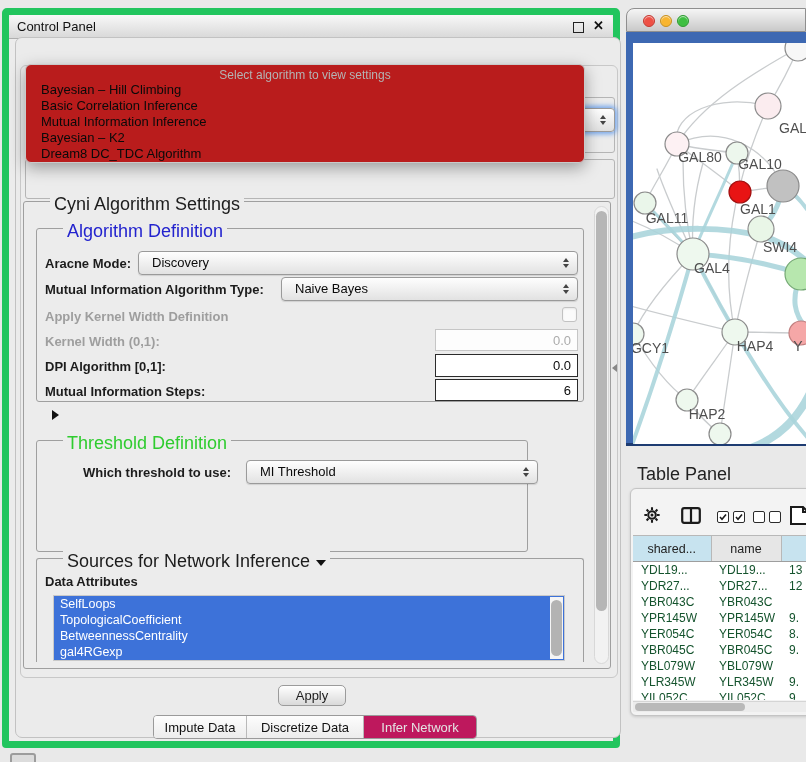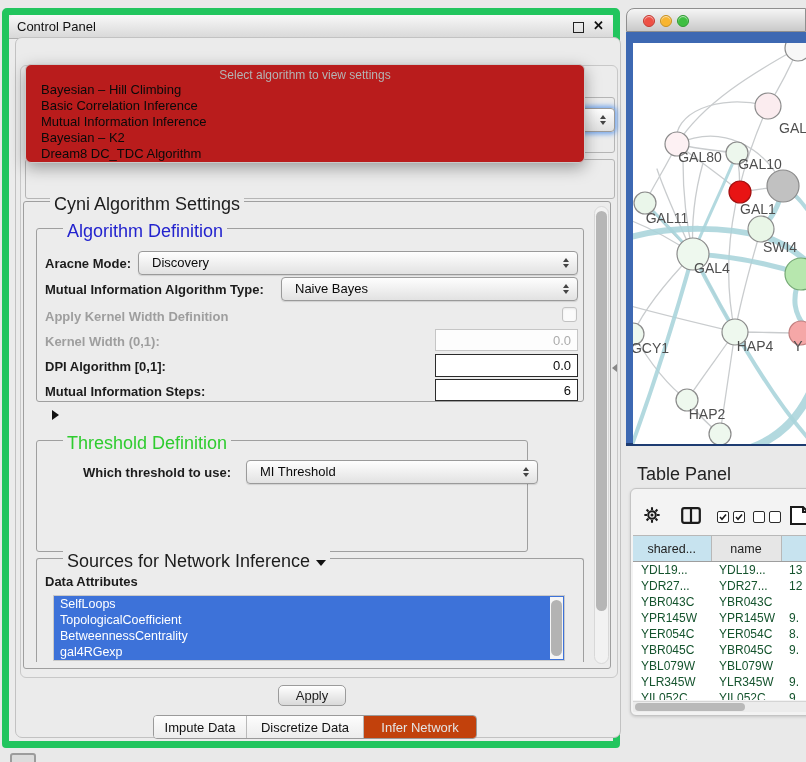--- a/index.html
+++ b/index.html
@@ -14,21 +14,21 @@
       border-bottom:1px solid #aeaeae;border-radius:5px 5px 0 0;box-sizing:border-box;}
   .cp-title{left:8px;top:4px;font-size:13px;color:#111;}
   .win-square{right:29px;top:7px;width:9px;height:9px;border:1.5px solid #222;background:transparent;}
   .win-close{right:9px;top:3px;font-size:13px;font-weight:bold;color:#111;}
 
   .tabbar{left:82px;top:28px;height:22px;display:flex;border:1px solid #9a9a9a;border-radius:5px;
       overflow:hidden;background:#fff;}
   .seg{display:flex;align-items:center;justify-content:center;font-size:13px;height:22px;
       background:linear-gradient(#fdfdfd,#ececec);border-right:1px solid #b9b9b9;color:#111;box-sizing:border-box;}
   .seg:last-child{border-right:none;}
-  .seg.sel{background:#c2410c;color:#e4e4e4;}
+  .seg.sel{background:#be185d;color:#e4e4e4;}
   .net-tab-icon{margin-right:5px;display:inline-block;}
 
   .co{left:6px;top:22px;width:606px;height:701px;background:#ebebeb;border:1px solid #c2c2c2;
       border-radius:7px;box-sizing:border-box;}
   .ci{left:4px;top:27px;width:598px;height:613px;background:#ececec;border:1px solid #c8c8c8;
       border-radius:6px;box-sizing:border-box;}
 
   
   .frag{border:1px solid #b5b5b5;border-radius:3px;background:transparent;}
   .frag-combo{left:548px;top:42px;width:46px;height:24px;border:1px solid #9a9a9a;border-radius:4px;

